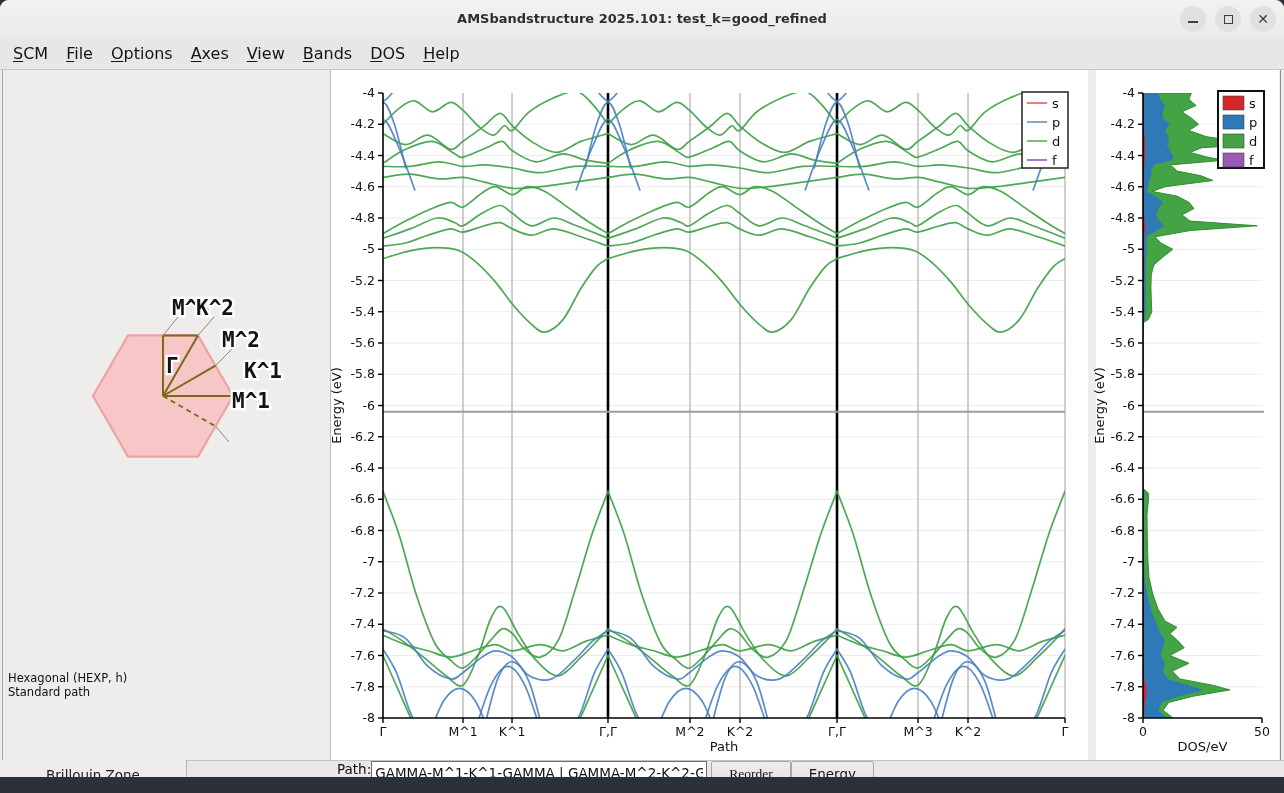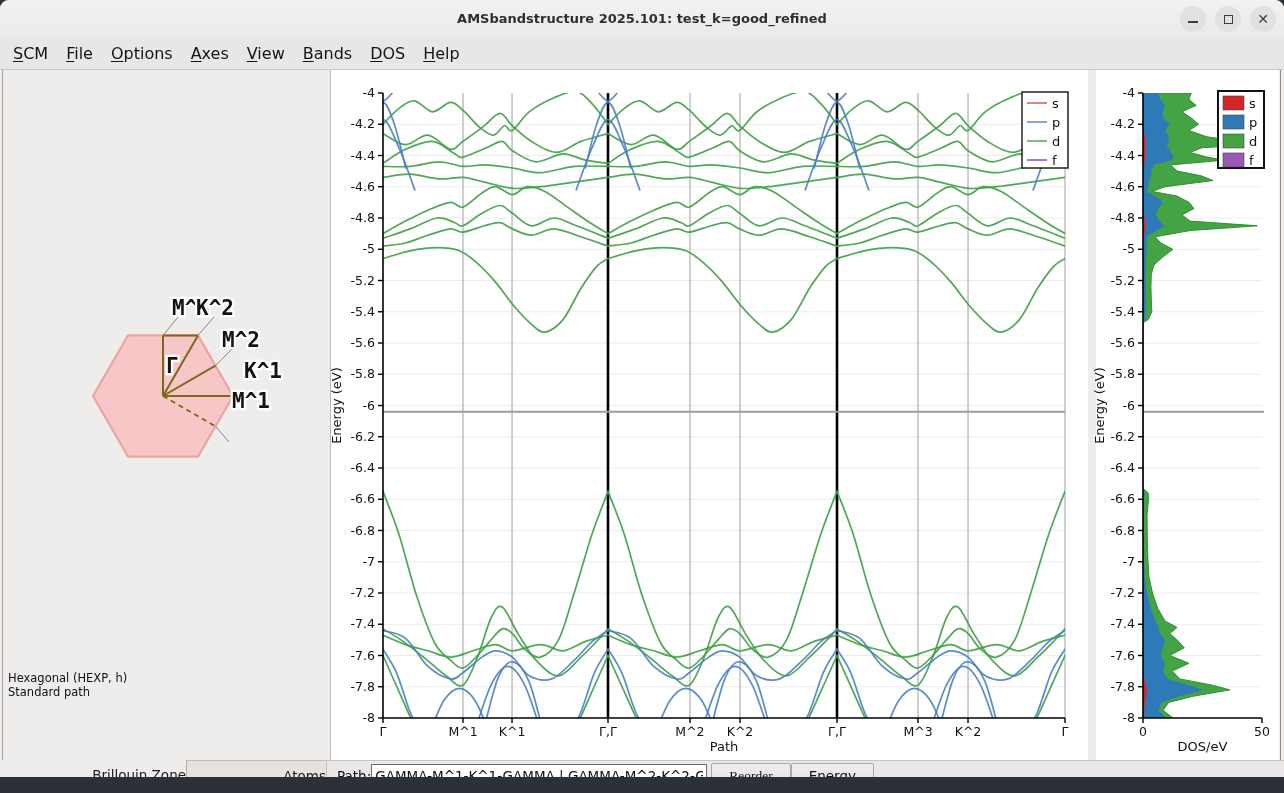--- a/index.html
+++ b/index.html
@@ -14,24 +14,24 @@
   .glyph-close{font-size:14px;color:#3d3d3d;line-height:1;}
   
   .menubar{position:absolute;left:0;top:38px;width:1284px;height:32px;background:#e9e7e5;border-bottom:1px solid #cbc8c5;display:flex;align-items:stretch;padding-left:4px;box-sizing:border-box;}
   .menu-item{padding:0 9px;line-height:31px;font-size:16px;color:#141414;cursor:default;}
   .menu-item u{text-decoration:underline;text-underline-offset:2px;}
   
   .content{position:absolute;left:0;top:70px;width:1284px;height:690px;background:#efedec;}
   .content svg{position:absolute;left:0;top:0;}
   
   .bottombar{position:absolute;left:0;top:760px;width:1284px;height:30px;background:#eae8e6;border-top:1px solid #c6c3c0;box-sizing:border-box;}
-  .tab{position:absolute;top:-1px;height:31px;line-height:30px;text-align:right;font-size:13.5px;color:#1c1c1c;cursor:pointer;box-sizing:border-box;}
+  .tab{position:absolute;top:-1px;height:31px;line-height:30px;text-align:center;font-size:13.5px;color:#1c1c1c;cursor:pointer;box-sizing:border-box;}
   .tab-active{left:0;width:187px;background:#efedec;border-right:1px solid #b3b0ad;}
   .tab-idle{left:187px;width:140px;background:#e5e2e0;border-top:1px solid #c0bdba;border-right:1px solid #c4c1be;}
-  .pathrow{position:absolute;left:337px;top:0;height:29px;display:flex;align-items:center;gap:0;}
+  .pathrow{position:absolute;left:337px;top:0;height:29px;display:flex;gap:0;}
   .path-label{font-size:13.5px;color:#111;}
   .path-input{width:328px;height:22px;border:1px solid #6f6d6a;background:#fff;font-size:13.5px;font-family:"DejaVu Sans","Liberation Sans",sans-serif;padding:0 3px;color:#111;box-sizing:content-box;white-space:nowrap;overflow:hidden;}
   .btn{height:26px;padding:0 17px;background:linear-gradient(#efedec,#e5e3e1);border:1px solid #aaa7a4;border-radius:2px;font-size:13.5px;color:#141414;cursor:pointer;font-family:inherit;}
   .btn-reorder{margin-left:4px;font-family:Liberation Serif, serif;}
   .window-strip{position:absolute;left:0;top:790px;width:1284px;height:3px;background:#0e636b;}
   .strip-red{position:absolute;left:0;top:790px;width:4px;height:3px;background:#cf2b24;}
 </style>
 </head>
 <body>
 
@@ -367,21 +367,20 @@
             <text x="1249" y="76" fill="#111" font-size="13" font-family="&quot;DejaVu Sans&quot;,&quot;Liberation Sans&quot;,sans-serif">d</text>
             <rect x="1223" y="83" width="21" height="14" fill="#9b59b6" stroke="#444" stroke-width="0.6"></rect>
             <text x="1249" y="95" fill="#111" font-size="13" font-family="&quot;DejaVu Sans&quot;,&quot;Liberation Sans&quot;,sans-serif">f</text>
           </g>
         </g>
       </svg>
   </div>
 
   <div class="bottombar">
     <div class="tab tab-active">Brillouin Zone</div>
-    <div class="tab tab-idle">Atoms</div>
     <div class="pathrow">
       <span class="path-label">Path:</span>
       <input class="path-input" value="GAMMA-M^1-K^1-GAMMA | GAMMA-M^2-K^2-GAMMA | GAMMA-M^3-K^2-GAMMA" style="">
       <button class="btn btn-reorder">Reorder</button>
       <button class="btn">Energy</button>
     </div>
   </div>
 
   <div class="window-strip"></div>
   <div class="strip-red"></div>

